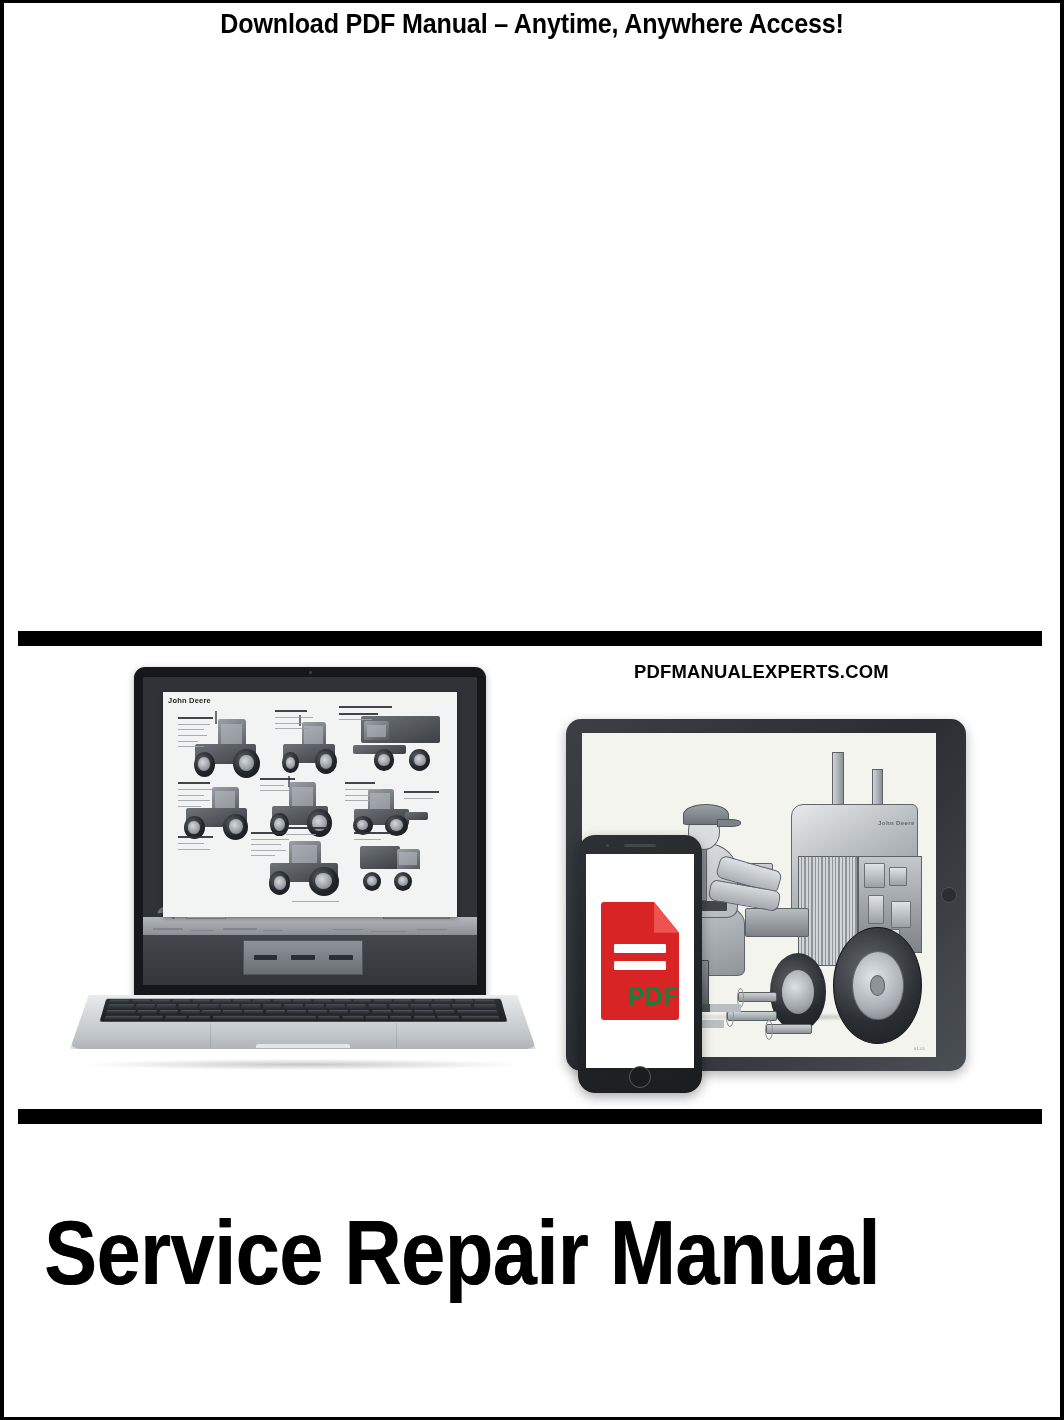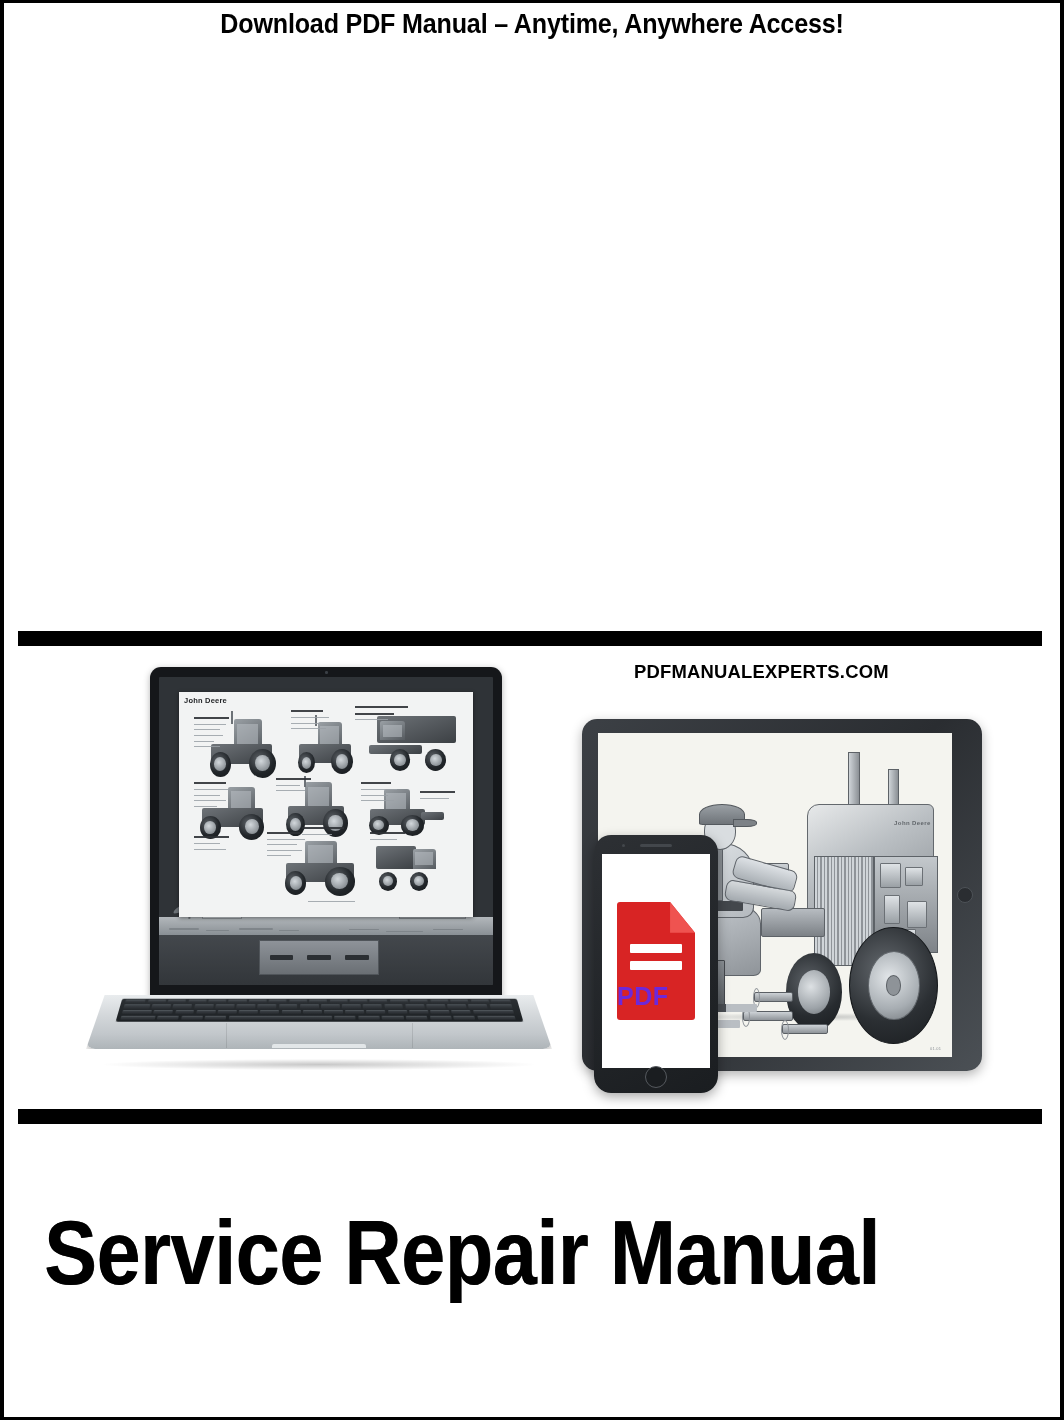--- a/index.html
+++ b/index.html
@@ -75,21 +75,21 @@
     font-size:19px; font-weight:bold;
     letter-spacing:0.2px;
     color:#000;
     white-space:nowrap;
     transform:scaleX(0.97);
     transform-origin:left top;
   }
 
   
   #mockup {
-    position:absolute; left:20px; top:648px;
+    position:absolute; left:4px; top:648px;
     width:1024px; height:452px;
   }
 
   
   #laptop { position:absolute; left:40px; top:10px; width:510px; height:420px; }
 
   #laptop-lid {
     position:absolute; left:86px; top:6px;
     width:352px; height:334px;
     background:#15171a;
@@ -407,21 +407,21 @@
     clip-path:polygon(0 0, 100% 100%, 0 100%);
   }
   .pdf-bar {
     position:absolute; left:17%; width:66%; height:7.5%;
     background:#ffffff; border-radius:1px;
   }
   #pdf-bar1 { top:36%; }
   #pdf-bar2 { top:50%; }
   #pdf-text {
     position:absolute; left:0; bottom:8%; width:100%;
-    text-align:left; color:#6d28d9;
+    text-align:right; color:#15803d;
     font-size:25px; font-weight:bold; letter-spacing:0.5px;
   }
 
   
   #bottom-title {
     position:absolute; left:40px; top:1202px;
     font-size:90px; font-weight:bold;
     line-height:96px; color:#000;
     letter-spacing:-0.5px;
     transform:scaleX(0.88);

